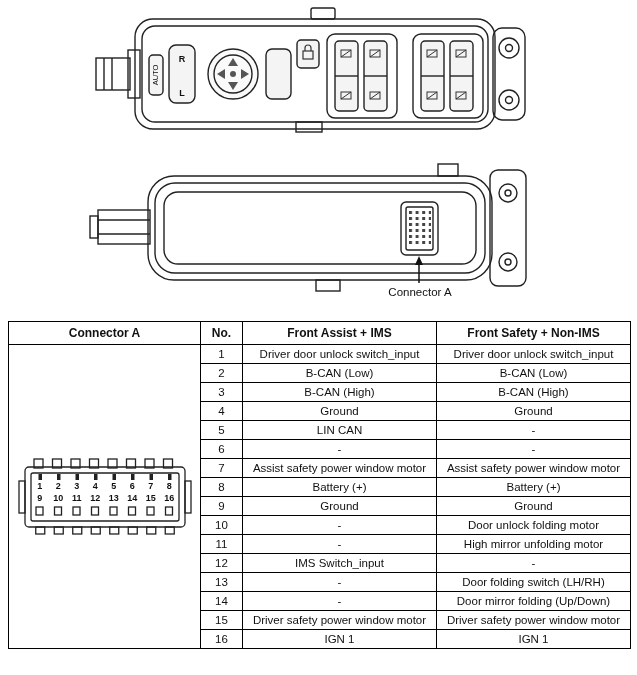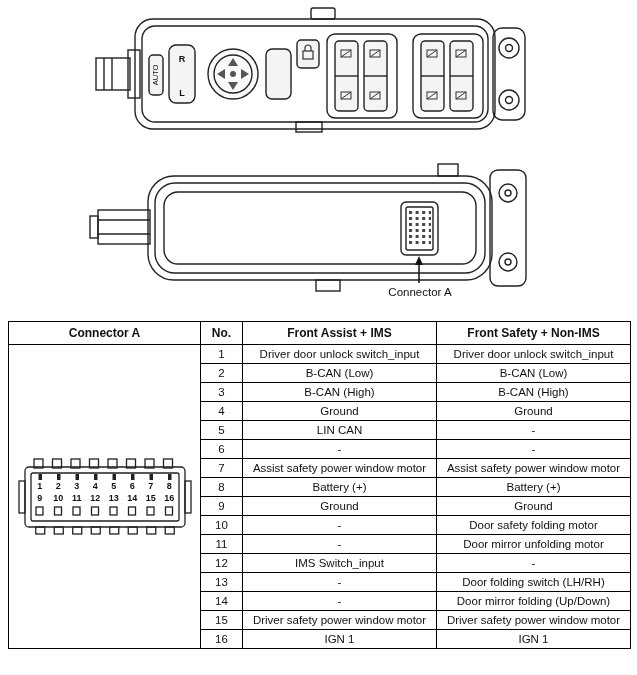--- a/index.html
+++ b/index.html
@@ -263,26 +263,26 @@
           <td class="val-cell">Battery (+)</td>
         </tr>
         <tr>
           <td class="no-cell">9</td>
           <td class="val-cell">Ground</td>
           <td class="val-cell">Ground</td>
         </tr>
         <tr>
           <td class="no-cell">10</td>
           <td class="val-cell">-</td>
-          <td class="val-cell">Door safety folding motor</td>
+          <td class="val-cell">Door unlock folding motor</td>
         </tr>
         <tr>
           <td class="no-cell">11</td>
           <td class="val-cell">-</td>
-          <td class="val-cell">Door mirror unfolding motor</td>
+          <td class="val-cell">High mirror unfolding motor</td>
         </tr>
         <tr>
           <td class="no-cell">12</td>
           <td class="val-cell">IMS Switch_input</td>
           <td class="val-cell">-</td>
         </tr>
         <tr>
           <td class="no-cell">13</td>
           <td class="val-cell">-</td>
           <td class="val-cell">Door folding switch (LH/RH)</td>

